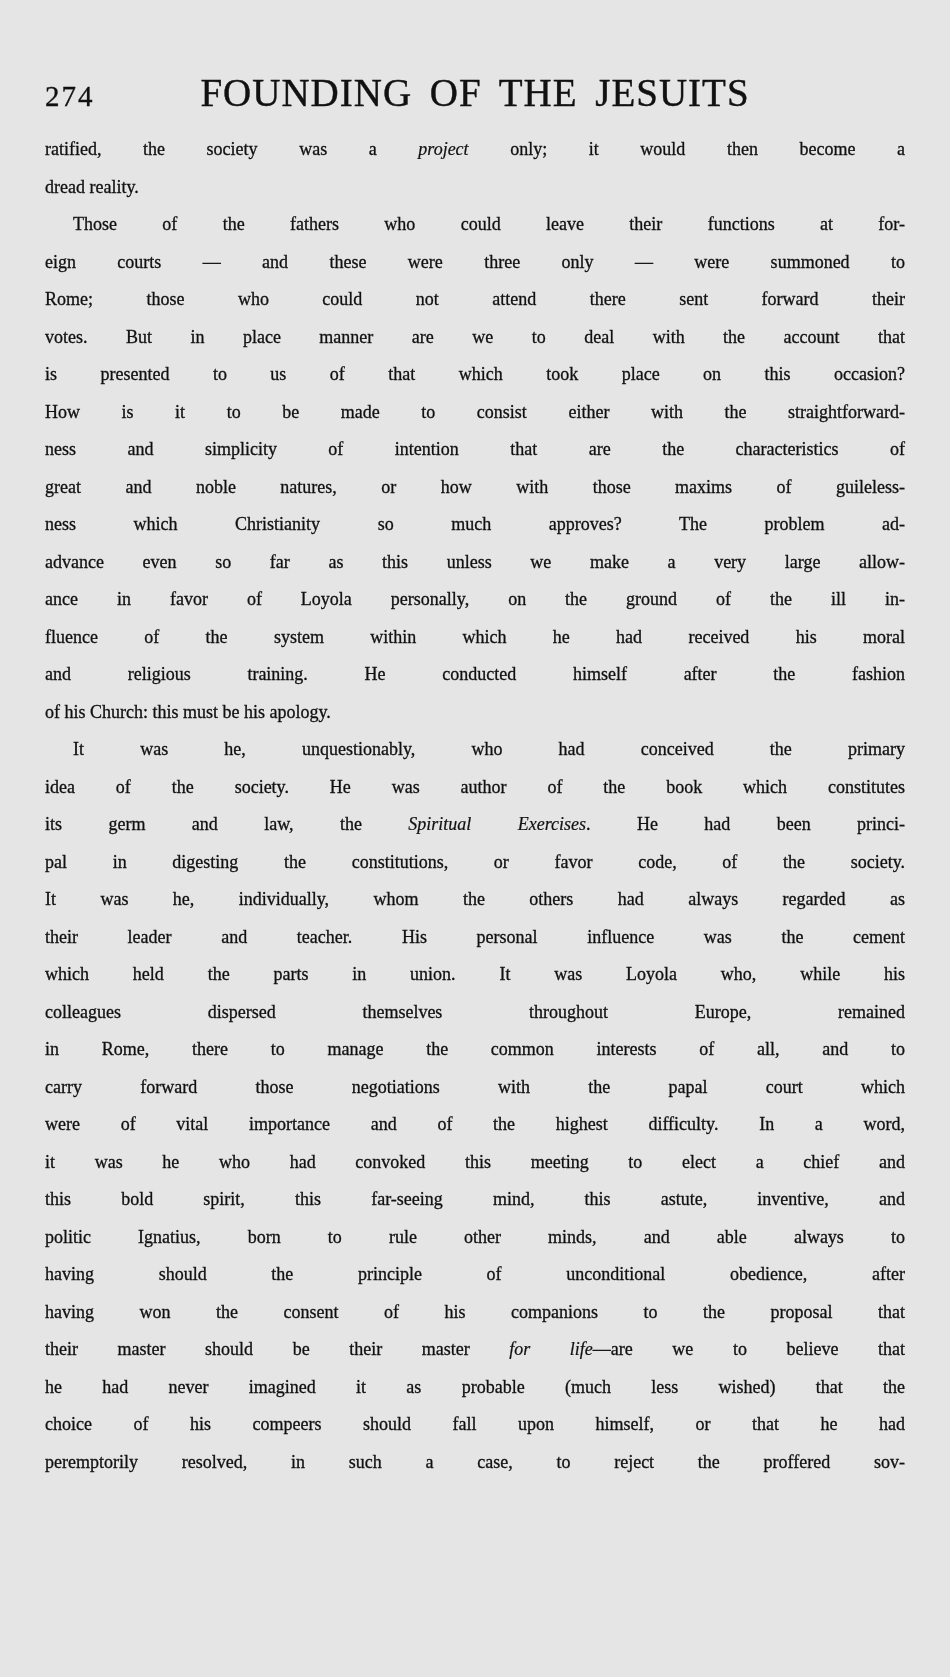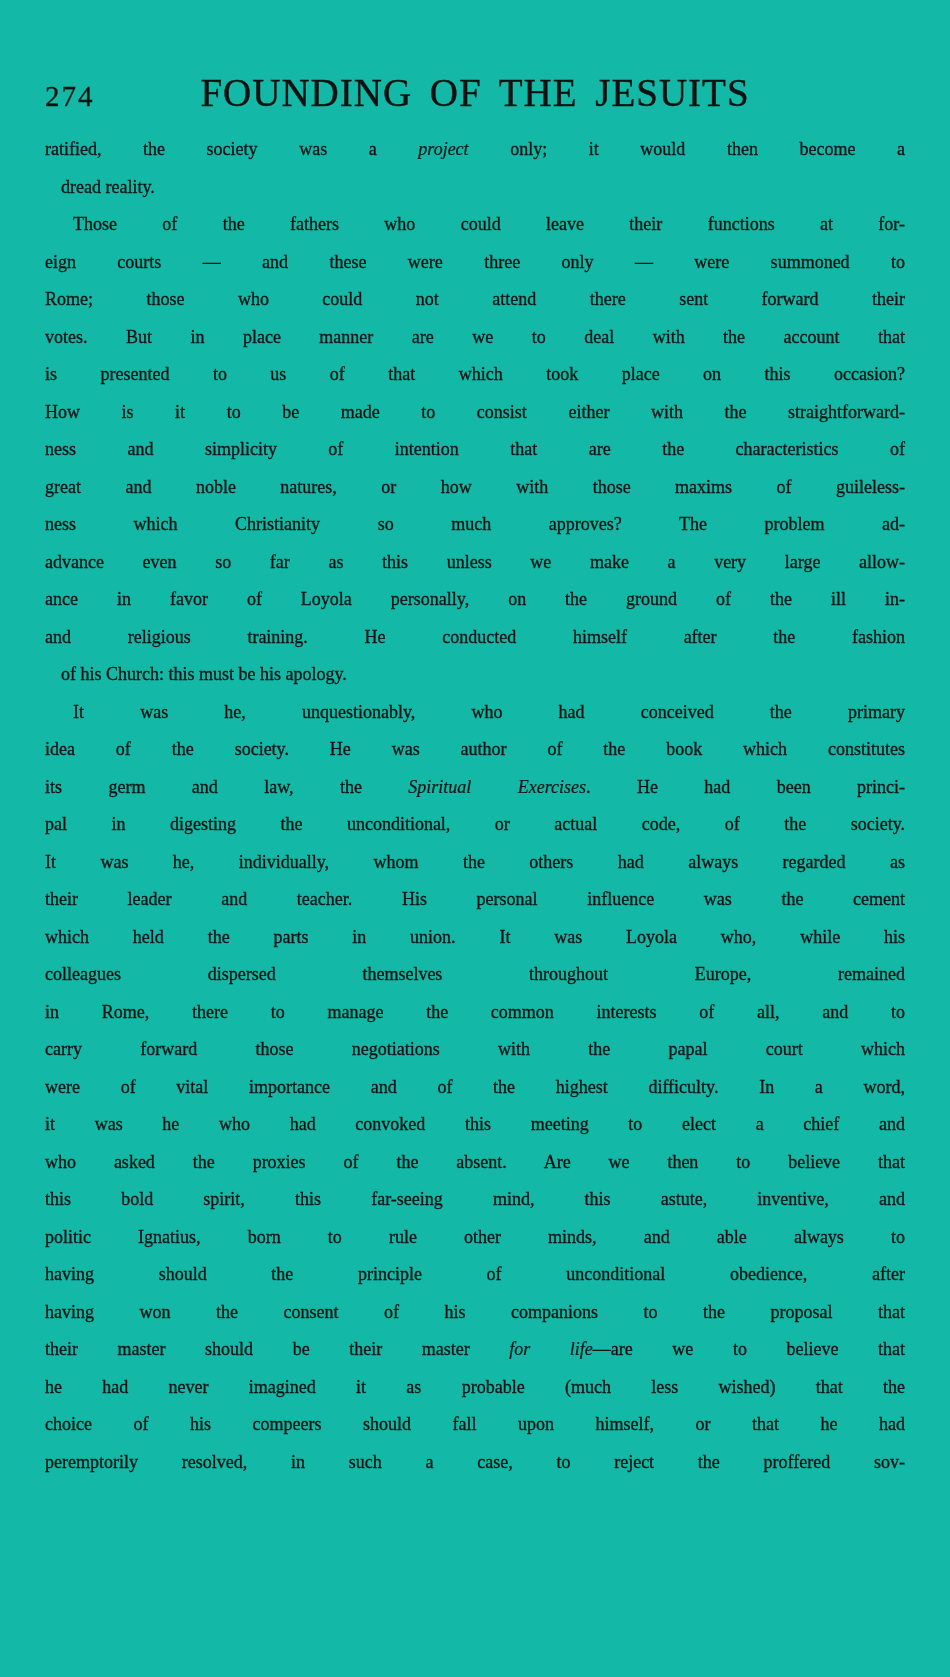--- a/index.html
+++ b/index.html
@@ -4,21 +4,21 @@
 <style>
   html, body {
     margin: 0;
     padding: 0;
     background: #ffffff;
   }
   .page {
     position: relative;
     width: 950px;
     height: 1677px;
-    background: #14b8a6;
+    background: #e5e5e5;
     overflow: hidden;
     font-family: "Liberation Serif", "DejaVu Serif", serif;
     color: #111111;
   }
   .page-header {
     position: absolute;
     top: 70px;
     left: 45px;
     width: 860px;
     height: 48px;
@@ -52,21 +52,20 @@
   .paragraph { margin: 0; padding: 0; }
   .line {
     font-size: 18px;
     line-height: 37.5px;
     text-align: justify;
     text-align-last: justify;
     -webkit-text-stroke: 0.3px #111;
   }
   .line.endline {
     text-align-last: left;
-    margin-left: 16px;
   }
   .line.indent {
     text-indent: 28px;
   }
   .line i {
     font-style: italic;
     -webkit-text-stroke: 0.2px #111;
   }
 </style>
 </head>
@@ -87,37 +86,37 @@
         <div class="line">eign courts — and these were three only — were summoned to</div>
         <div class="line">Rome; those who could not attend there sent forward their</div>
         <div class="line">votes. But in place manner are we to deal with the account that</div>
         <div class="line">is presented to us of that which took place on this occasion?</div>
         <div class="line">How is it to be made to consist either with the straightforward-</div>
         <div class="line">ness and simplicity of intention that are the characteristics of</div>
         <div class="line">great and noble natures, or how with those maxims of guileless-</div>
         <div class="line">ness which Christianity so much approves? The problem ad-</div>
         <div class="line">advance even so far as this unless we make a very large allow-</div>
         <div class="line">ance in favor of Loyola personally, on the ground of the ill in-</div>
+        <div class="line">fluence of the system within which he had received his moral</div>
         <div class="line">and religious training. He conducted himself after the fashion</div>
         <div class="line endline">of his Church: this must be his apology.</div>
       </div>
       <div class="paragraph">
         <div class="line indent">It was he, unquestionably, who had conceived the primary</div>
         <div class="line">idea of the society. He was author of the book which constitutes</div>
         <div class="line">its germ and law, the <i>Spiritual Exercises</i>. He had been princi-</div>
-        <div class="line">pal in digesting the unconditional, or actual code, of the society.</div>
+        <div class="line">pal in digesting the constitutions, or favor code, of the society.</div>
         <div class="line">It was he, individually, whom the others had always regarded as</div>
         <div class="line">their leader and teacher. His personal influence was the cement</div>
         <div class="line">which held the parts in union. It was Loyola who, while his</div>
         <div class="line">colleagues dispersed themselves throughout Europe, remained</div>
         <div class="line">in Rome, there to manage the common interests of all, and to</div>
         <div class="line">carry forward those negotiations with the papal court which</div>
         <div class="line">were of vital importance and of the highest difficulty. In a word,</div>
         <div class="line">it was he who had convoked this meeting to elect a chief and</div>
-        <div class="line">who asked the proxies of the absent. Are we then to believe that</div>
         <div class="line">this bold spirit, this far-seeing mind, this astute, inventive, and</div>
         <div class="line">politic Ignatius, born to rule other minds, and able always to</div>
         <div class="line">having should the principle of unconditional obedience, after</div>
         <div class="line">having won the consent of his companions to the proposal that</div>
         <div class="line">their master should be their master <i>for life</i>—are we to believe that</div>
         <div class="line">he had never imagined it as probable (much less wished) that the</div>
         <div class="line">choice of his compeers should fall upon himself, or that he had</div>
         <div class="line">peremptorily resolved, in such a case, to reject the proffered sov-</div>
       </div>
     </div>

